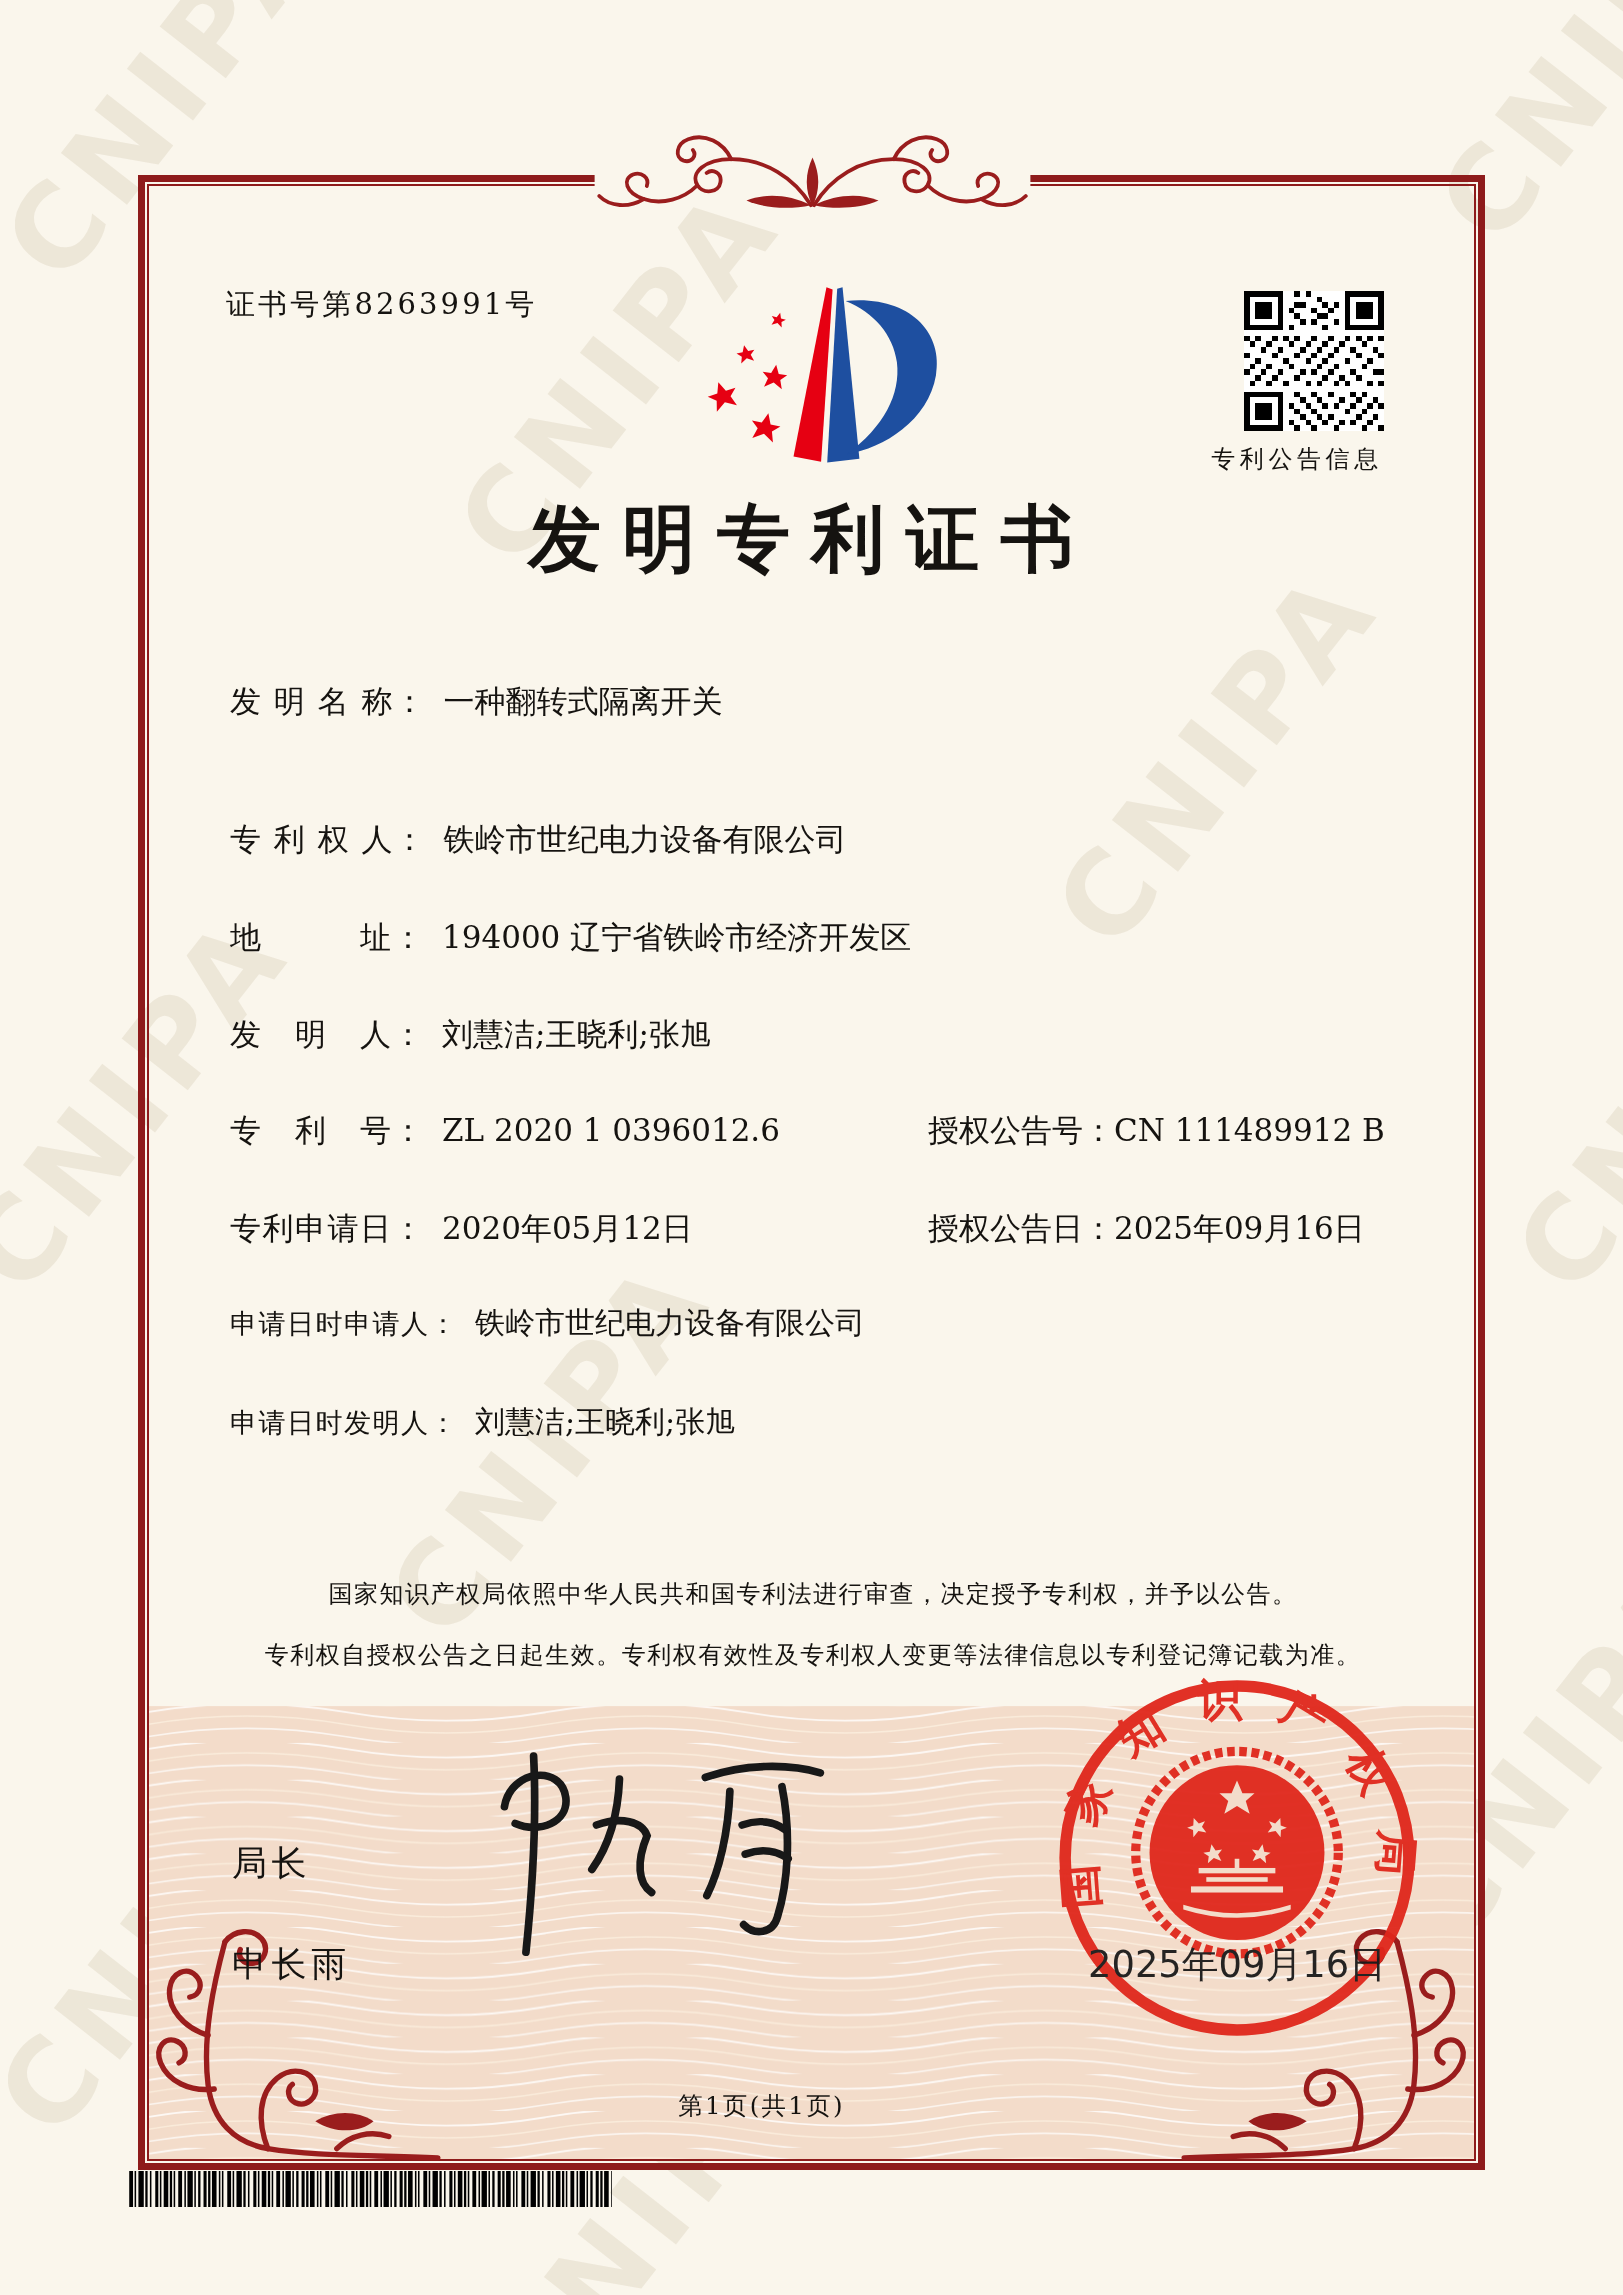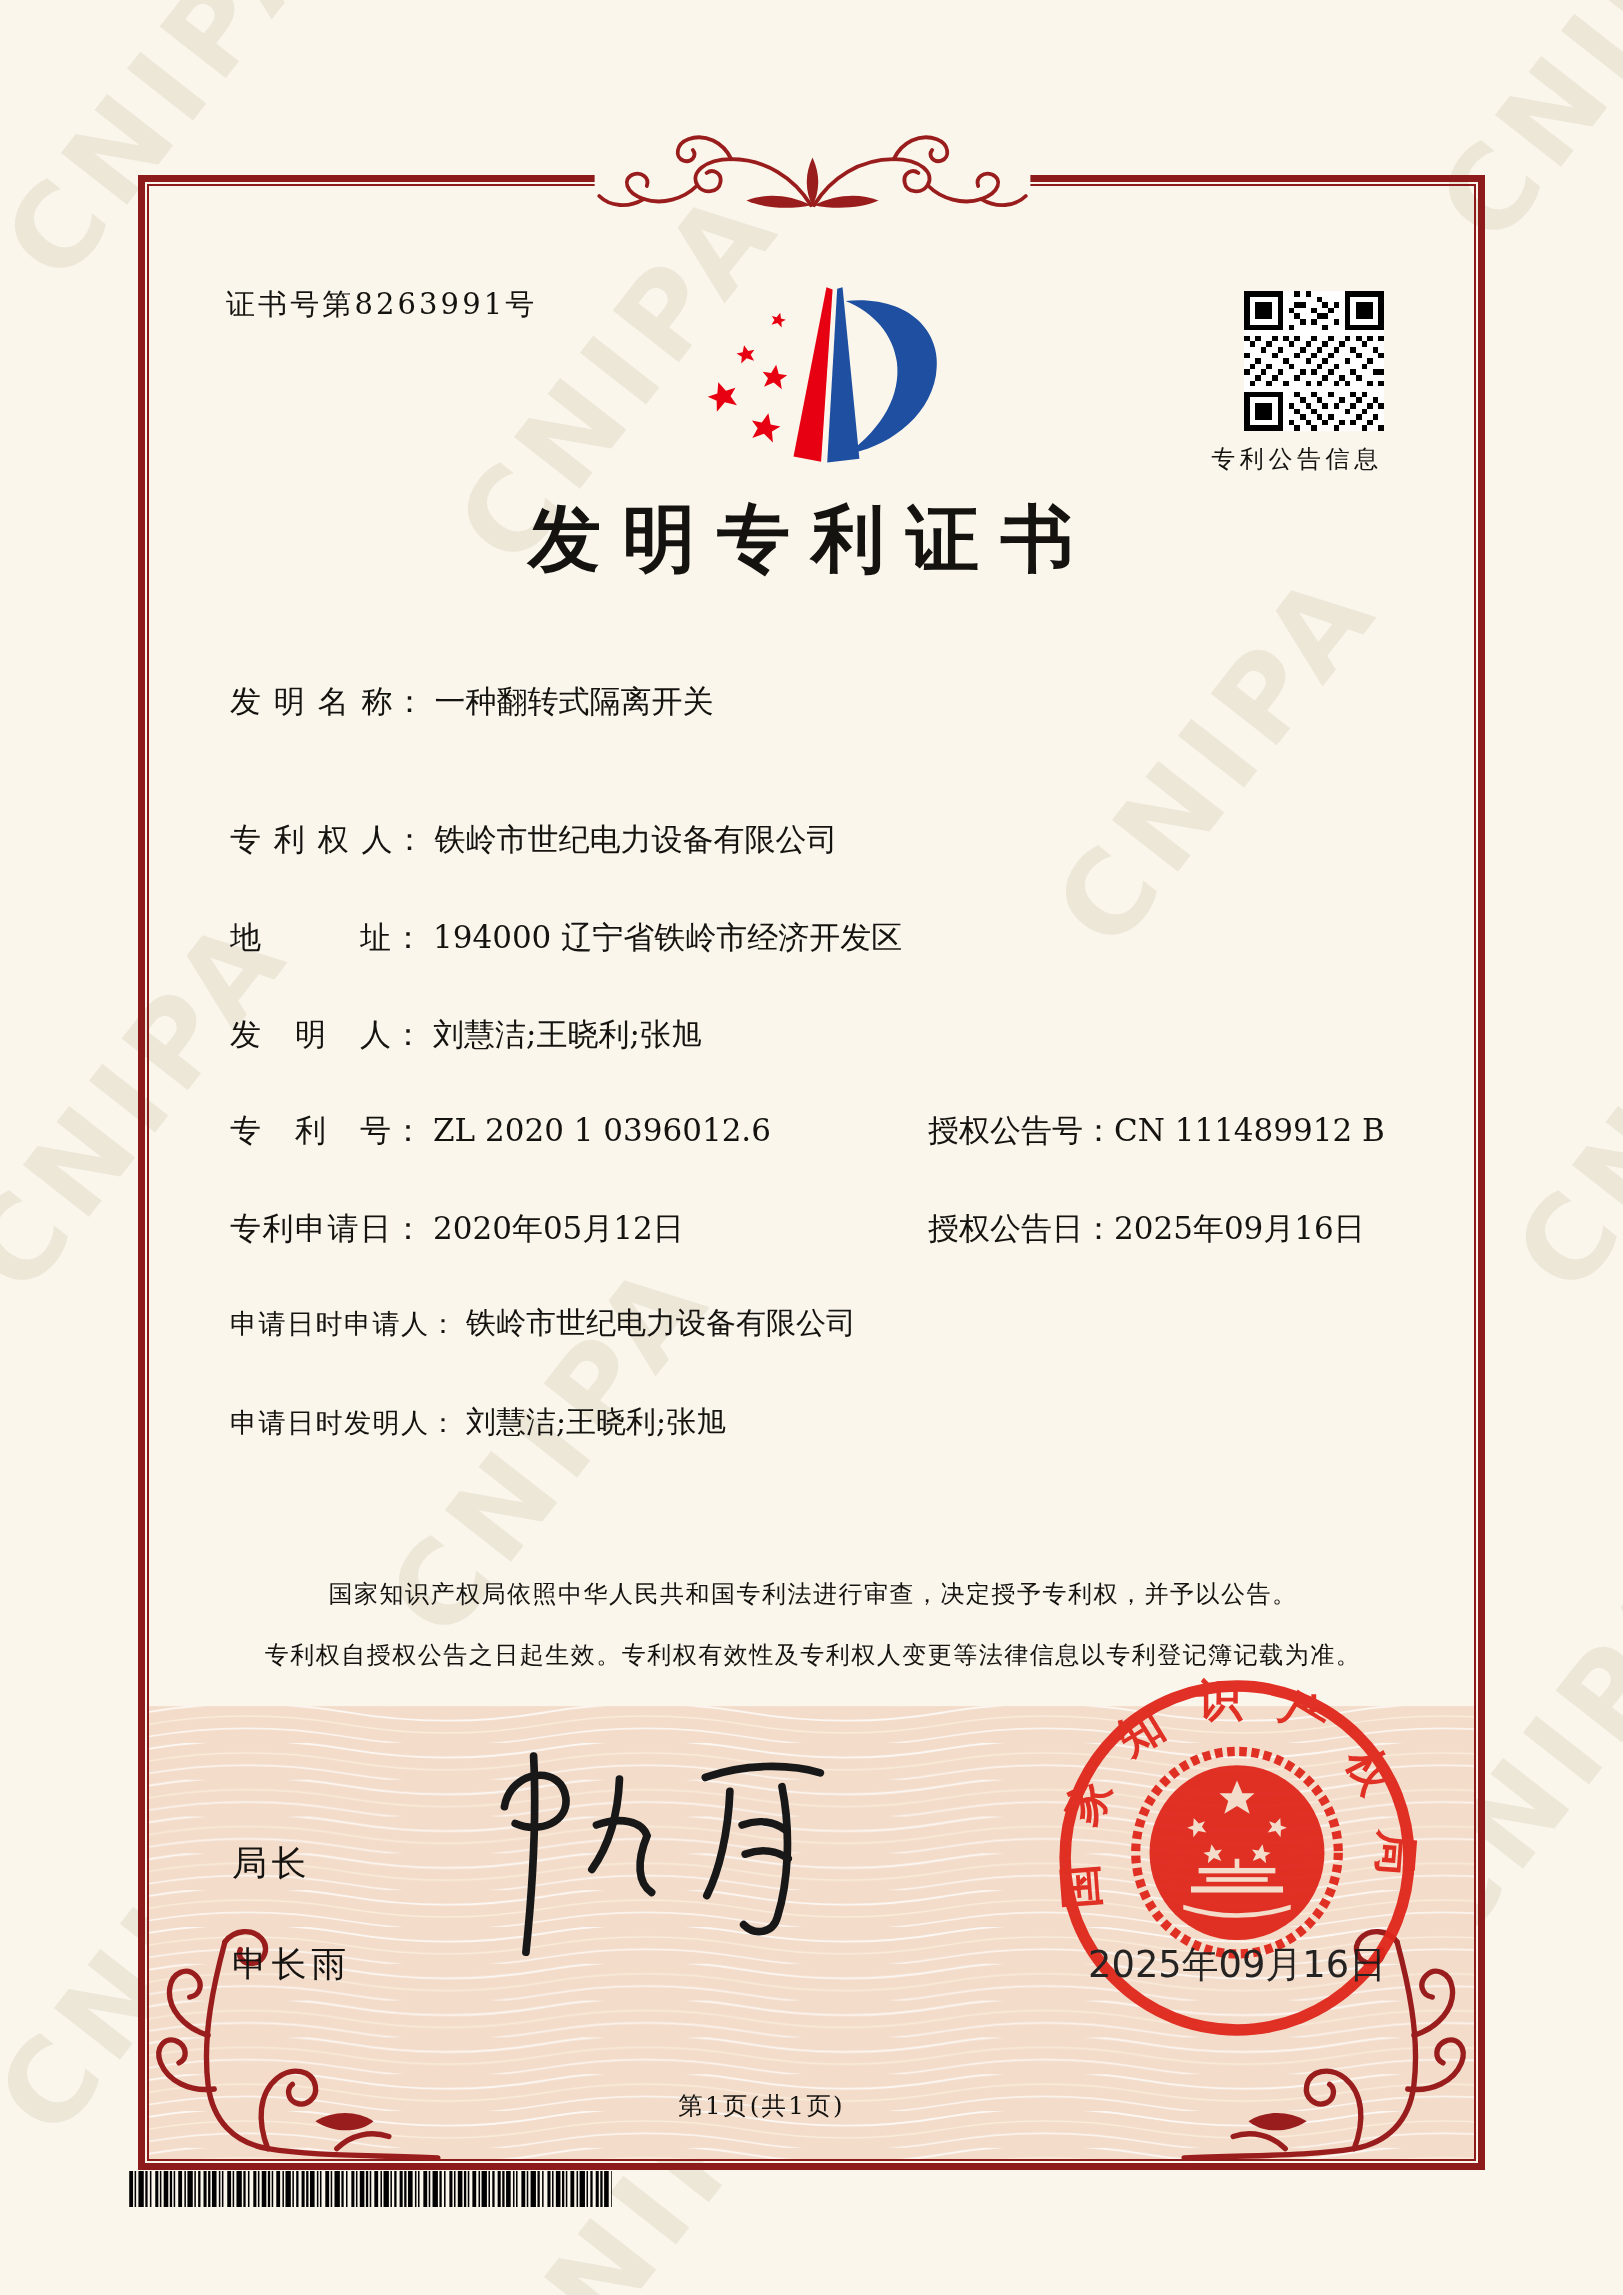--- a/index.html
+++ b/index.html
@@ -29,21 +29,21 @@
   }
   
   .band{ position:absolute; left:147px; top:1706px; width:1329px; height:455px; z-index:2; }
   .cert-no{ position:absolute; left:226px; top:285px; font-size:29px; letter-spacing:3.1px; z-index:5; }
   .title{
     position:absolute; left:138px; top:491px; width:1347px; text-align:center;
     font-size:73px; font-weight:bold; letter-spacing:21.5px; z-index:5;
   }
   .row{ position:absolute; left:230px; font-size:31px; z-index:5; white-space:nowrap; }
   .row .lbl{ letter-spacing:1.5px; }
-  .row .val{ margin-left:8px; }
+  .row .val{ margin-left:17px; }
   .row.small .lbl{ font-size:27px; }
   .row.small .val{ font-size:30px; }
   .rcol{ position:absolute; left:909px; font-size:31px; z-index:5; white-space:nowrap;margin-left:19px; }
   .legal{
     position:absolute; left:192px; top:1564px; width:1242px; z-index:5;
     font-size:24px; line-height:61px; text-align:center; letter-spacing:1.5px;
   }
   .sig-title{ position:absolute; left:232px; top:1840px; font-size:35px; letter-spacing:4.6px; z-index:6; }
   .sig-name{ position:absolute; left:232px; top:1941px; font-size:35px; letter-spacing:4.6px; z-index:6; }
   .qr-label{ position:absolute; left:1201px; top:443px; width:192px; text-align:center;

